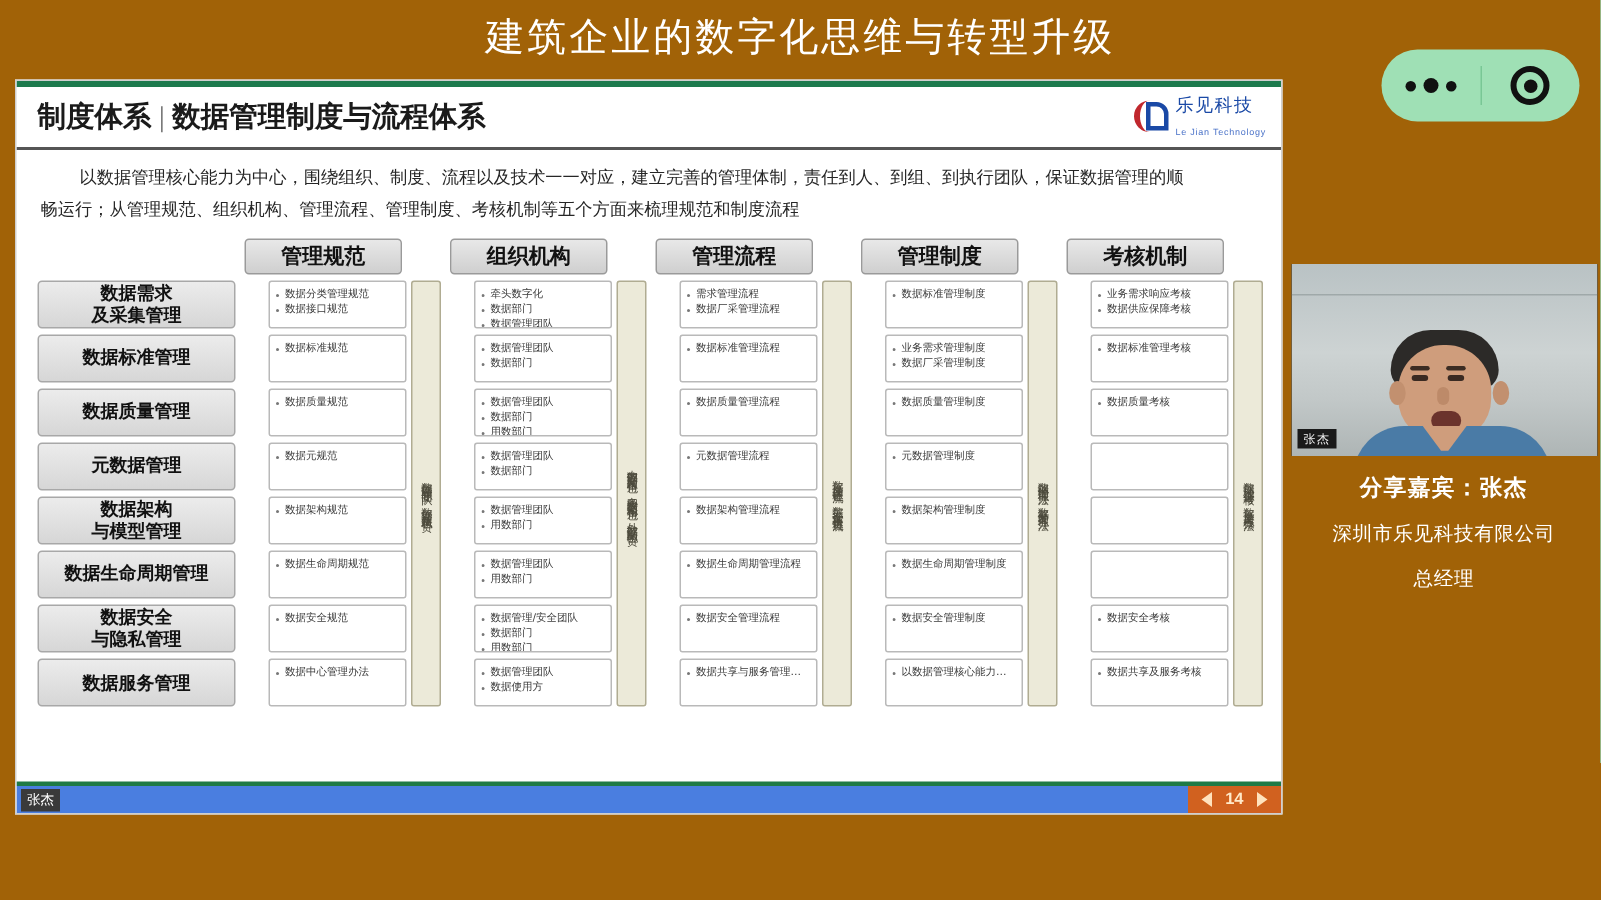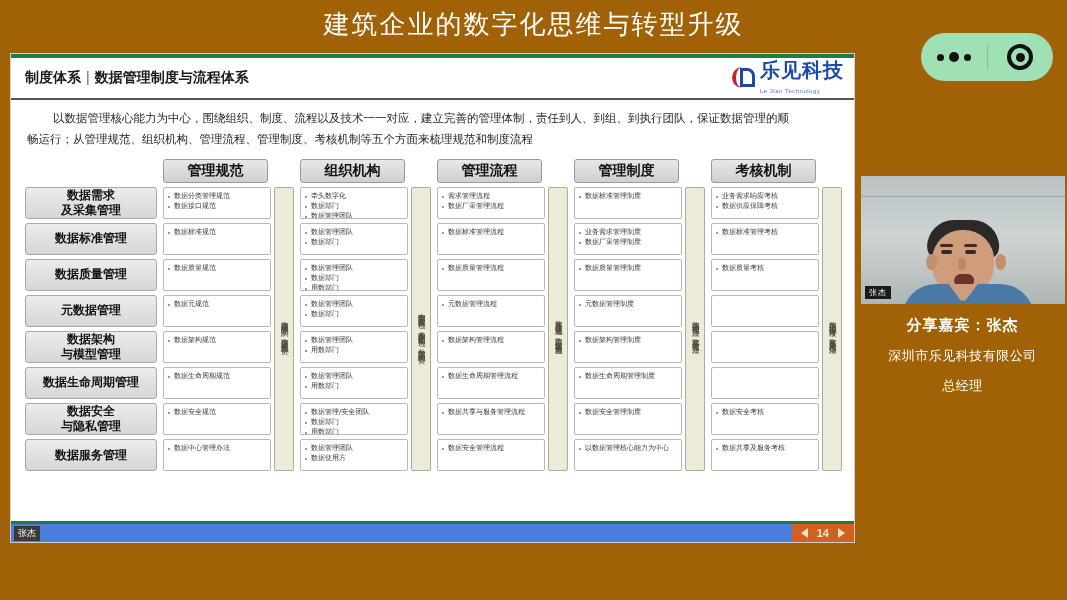--- a/index.html
+++ b/index.html
@@ -38,36 +38,36 @@
   #slide{
     position:absolute;left:10px;top:53px;width:845px;height:490px;
     background:#ffffff;border:1px solid #cfcfcf;box-sizing:border-box;overflow:hidden;
   }
   .slide-topline{height:4px;background:#1d7a4d;}
   .slide-head{
     height:42px;display:flex;align-items:center;justify-content:space-between;
     padding:0 10px 0 14px;border-bottom:2px solid #555;box-sizing:border-box;
   }
   .slide-head h1{
-    margin:0;font-size:14px;font-weight:bold;color:#1a1a1a;white-space:nowrap;
-    font-family:Liberation Sans, sans-serif;
+    margin:0;font-size:19px;font-weight:bold;color:#1a1a1a;white-space:nowrap;
+    font-family:Liberation Serif, serif;
   }
   .slide-head h1 .bar{color:#666;font-weight:normal;padding:0 5px;}
   .logo{display:flex;align-items:center;gap:4px;}
   .logo-mark{position:relative;width:24px;height:24px;}
   .logo-mark .arc{
     position:absolute;left:0;top:1px;width:9px;height:21px;
     border-left:4px solid #c0272d;border-top-left-radius:11px;border-bottom-left-radius:11px;
   }
   .logo-mark .sq{
     position:absolute;left:8px;top:2px;width:15px;height:19px;
     border:3px solid #1a49a6;border-top-right-radius:8px;box-sizing:border-box;
   }
   .logo-txt{line-height:1;}
-  .logo-cn{font-size:20px;font-weight:bold;color:#1a49a6;letter-spacing:1px;}
+  .logo-cn{font-size:12px;font-weight:normal;color:#1a49a6;letter-spacing:1px;}
   .logo-en{font-size:6px;color:#4a72c8;letter-spacing:.5px;margin-top:2px;}
 
   .slide-para{
     padding:8px 16px 4px 16px;font-size:11.5px;line-height:1.85;color:#262626;
     text-align:justify;
     font-family:"DejaVu Sans","Liberation Sans",sans-serif;
   }
   .slide-para .ind{padding-left:26px;}
 
   
@@ -76,21 +76,21 @@
   .hdr-spacer{width:132px;flex:none;}
   .hdr-cell{
     flex:1;height:24px;display:flex;align-items:center;justify-content:center;
     background:linear-gradient(#e8e8e8,#cfcfcf);
     border:1px solid #9a9a9a;border-radius:3px;
     font-size:14px;font-weight:bold;color:#111;box-sizing:border-box;
     font-family:"DejaVu Sans","Liberation Sans",sans-serif;
   }
   .hdr-gap{width:20px;flex:none;}
 
-  .grid-body{display:flex;gap:6px;}
+  .grid-body{display:flex;gap:22px;}
   .rowlabels{width:132px;flex:none;display:flex;flex-direction:column;gap:4px;}
   .rowlabel{
     flex:1;min-height:0;display:flex;align-items:center;justify-content:center;text-align:center;
     background:linear-gradient(#ececec,#d6d6d6);border:1px solid #a8a8a8;border-radius:3px;
     font-size:12px;font-weight:bold;color:#111;line-height:1.25;box-sizing:border-box;
     font-family:"DejaVu Sans","Liberation Sans",sans-serif;
   }
   .colgroup{flex:1;display:flex;gap:3px;min-width:0;}
   .cells{flex:1;display:flex;flex-direction:column;gap:4px;min-width:0;}
   .cell{
@@ -384,26 +384,26 @@
                   <li>数据架构管理流程</li>
                 </ul>
               </div>
               <div class="cell">
                 <ul>
                   <li>数据生命周期管理流程</li>
                 </ul>
               </div>
               <div class="cell">
                 <ul>
+                  <li>数据安全管理流程</li>
+                </ul>
+              </div>
+              <div class="cell">
+                <ul>
                   <li>数据共享与服务管理流程</li>
-                </ul>
-              </div>
-              <div class="cell">
-                <ul>
-                  <li>数据安全管理流程</li>
                 </ul>
               </div>
             </div>
             <div class="vcol">
               <span>数据质量认证流程</span>
               <span>数据安全审核认责流程</span>
             </div>
           </div>
           <div class="colgroup">
             <div class="cells">

